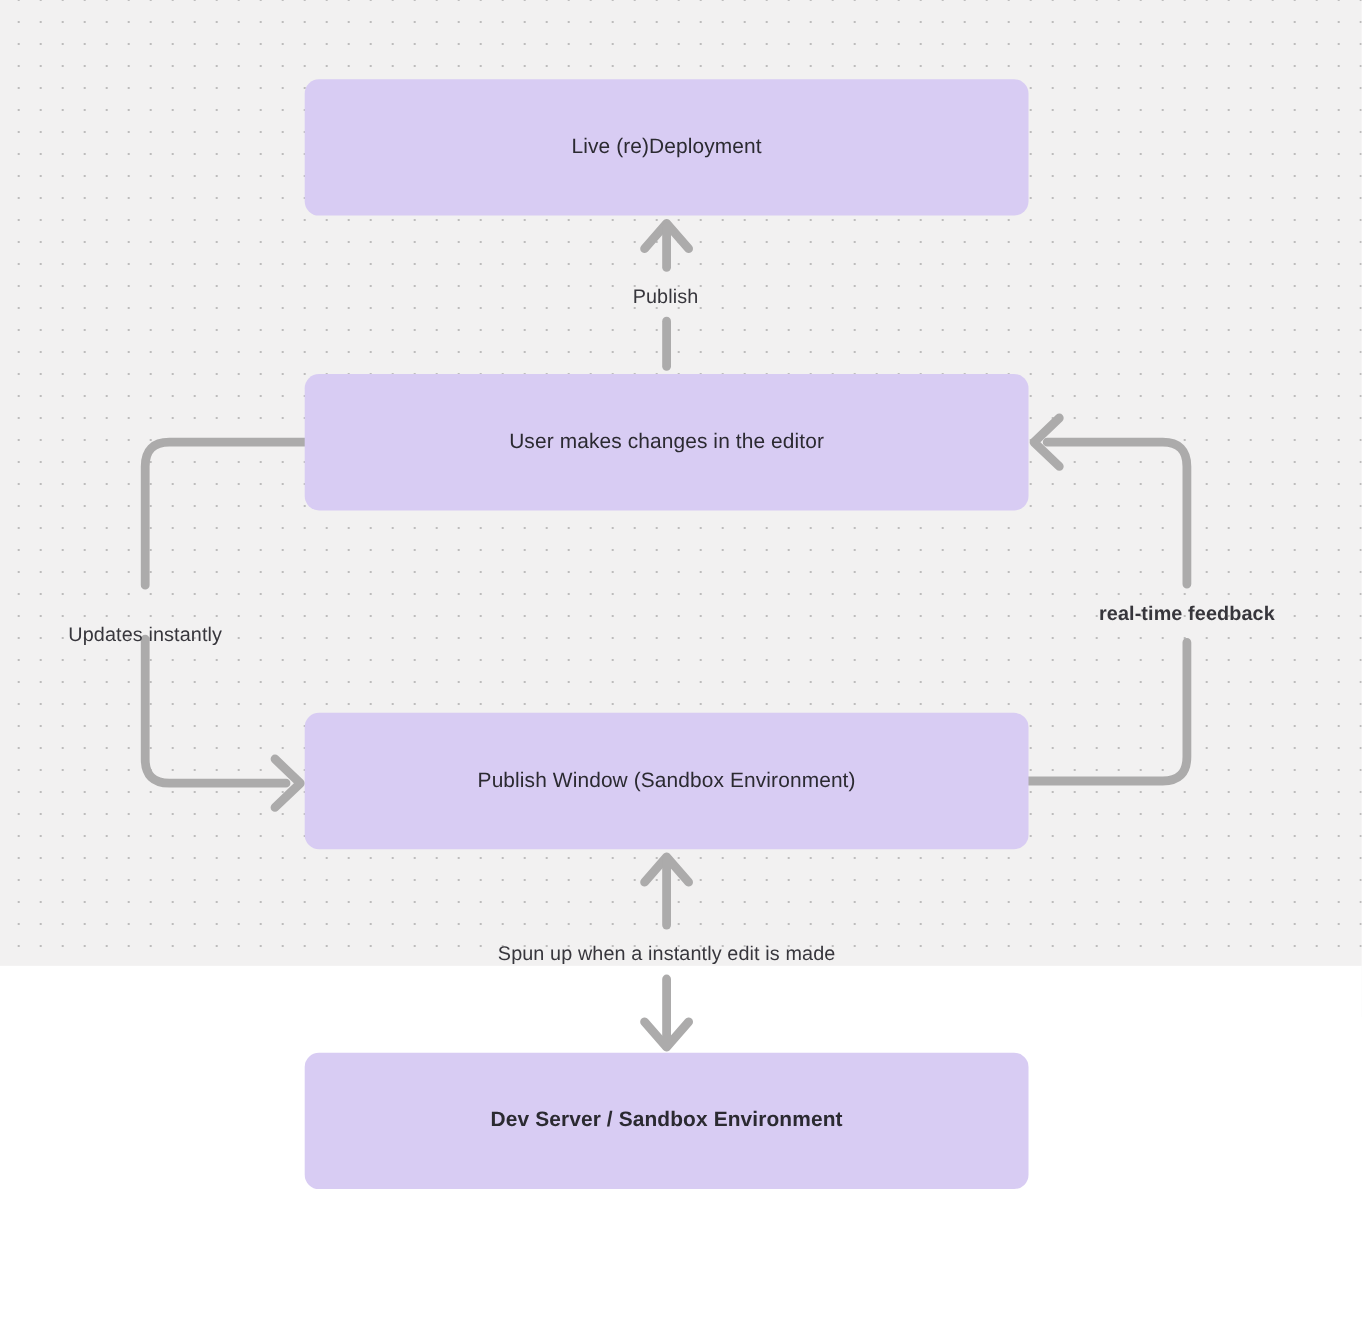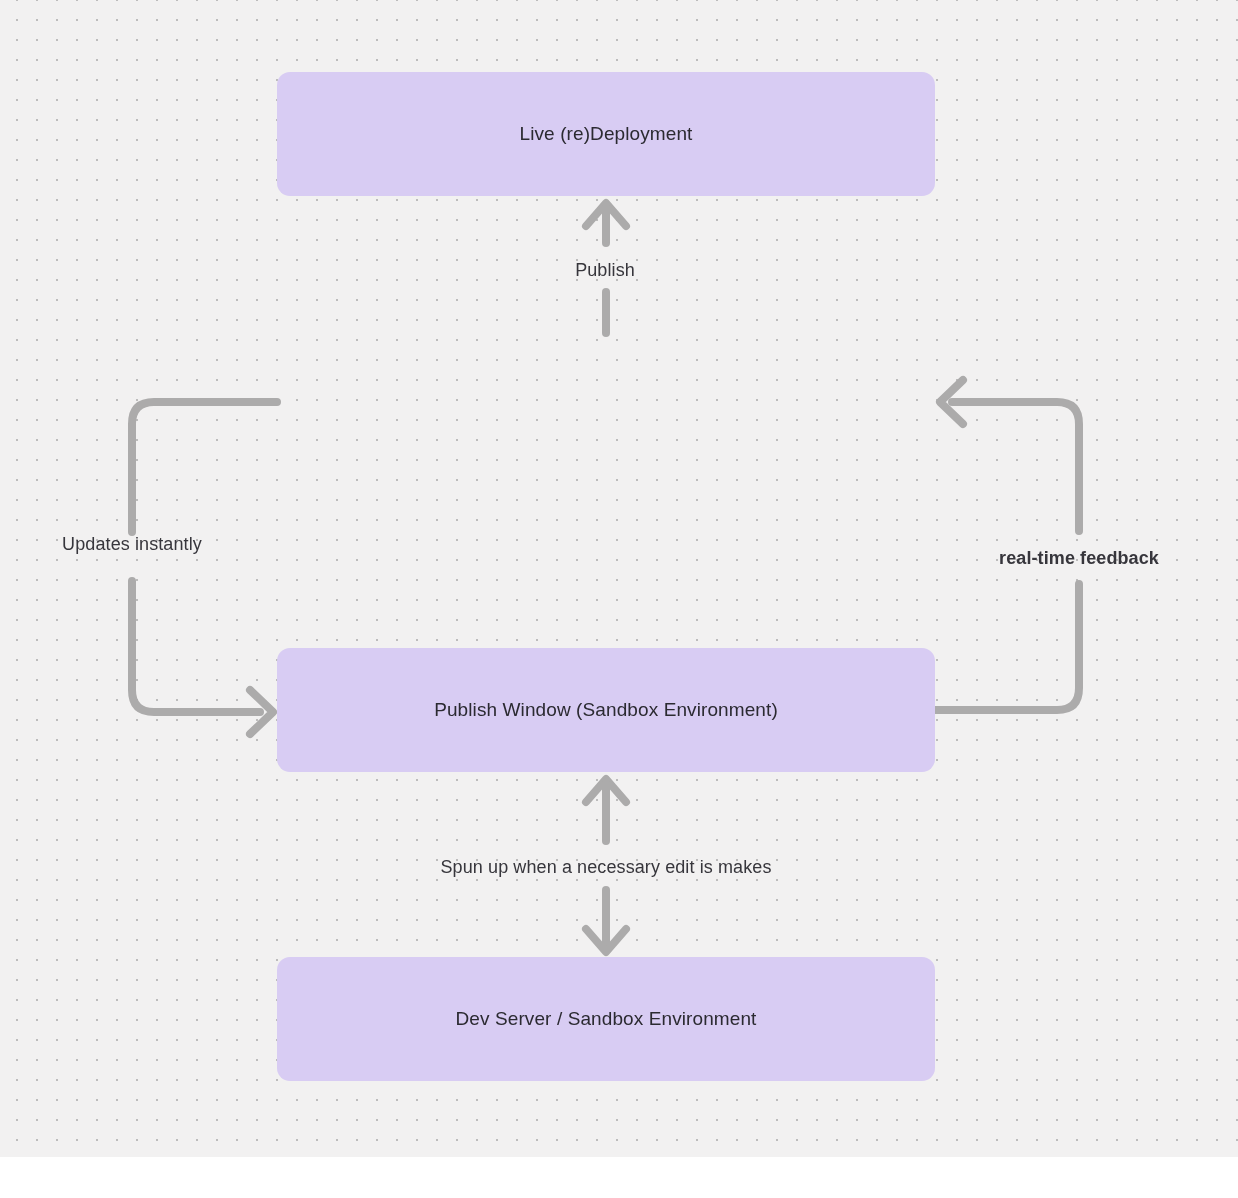--- a/index.html
+++ b/index.html
@@ -11,21 +11,21 @@
     --edge-label: #37363c;
   }
   * { margin: 0; padding: 0; box-sizing: border-box; }
   html, body {
     width: 1238px; height: 1198px;
     font-family: "Liberation Sans", "DejaVu Sans", sans-serif;
     overflow: hidden;
   }
   .canvas {
     position: relative;
-    width: 1238px; height: 1157px;
+    width: 1238px; height: 878px;
     background-color: var(--canvas-bg);
     background-image: radial-gradient(circle, var(--dot) 1.15px, rgba(0,0,0,0) 1.35px);
     background-size: 20px 20px;
     background-position: 7px 10px;
   }
   .arrow-layer {
     position: absolute; left: 0; top: 0;
     width: 1238px; height: 1198px;
   }
   .arrow-layer path {
@@ -45,31 +45,31 @@
     text-align: center;
   }
   .node span {
     font-size: 19px;
     color: var(--node-text);
     letter-spacing: 0.1px;
   }
   .node-1 { top: 72px; }
   .node-2 { top: 340px; }
   .node-3 { top: 648px; }
-  .node-4 { top: 957px; }
+  .node-4 { top: 957px; font-weight: bold; }
   .edge-label {
     position: absolute;
     transform: translate(-50%, -50%);
     font-size: 18px;
     color: var(--edge-label);
     white-space: nowrap;
     letter-spacing: 0.1px;
   }
   .lbl-publish  { left: 605px;  top: 270px; }
-  .lbl-updates  { left: 132px;  top: 544px; }
+  .lbl-updates  { left: 132px;  top: 577px; }
   .lbl-realtime { left: 1079px; top: 558px; font-weight: bold; }
   .lbl-spunup   { left: 606px;  top: 867px; }
 </style>
 </head>
 <body>
 
 <div class="canvas">
 
   <svg class="arrow-layer" viewBox="0 0 1238 1198">
 
@@ -96,27 +96,30 @@
       <path d="M606 782 L606 841"></path>
       <path d="M606 890 L606 946"></path>
       <path d="M586 929 L606 952 L626 929"></path>
     </g>
   </svg>
 
   <div class="node node-1">
     <span>Live (re)Deployment</span>
   </div>
 
+  <div class="node node-2">
+    <span>User makes changes in the editor</span>
+  </div>
 
   <div class="node node-3">
     <span>Publish Window (Sandbox Environment)</span>
   </div>
 
   <div class="node node-4">
     <span>Dev Server / Sandbox Environment</span>
   </div>
 
   <div class="edge-label lbl-publish">Publish</div>
   <div class="edge-label lbl-updates">Updates instantly</div>
   <div class="edge-label lbl-realtime">real-time feedback</div>
-  <div class="edge-label lbl-spunup">Spun up when a necessary edit is makes</div>
+  <div class="edge-label lbl-spunup">Spun up when a instantly edit is made</div>
 
 </div>
 
 </body></html>

